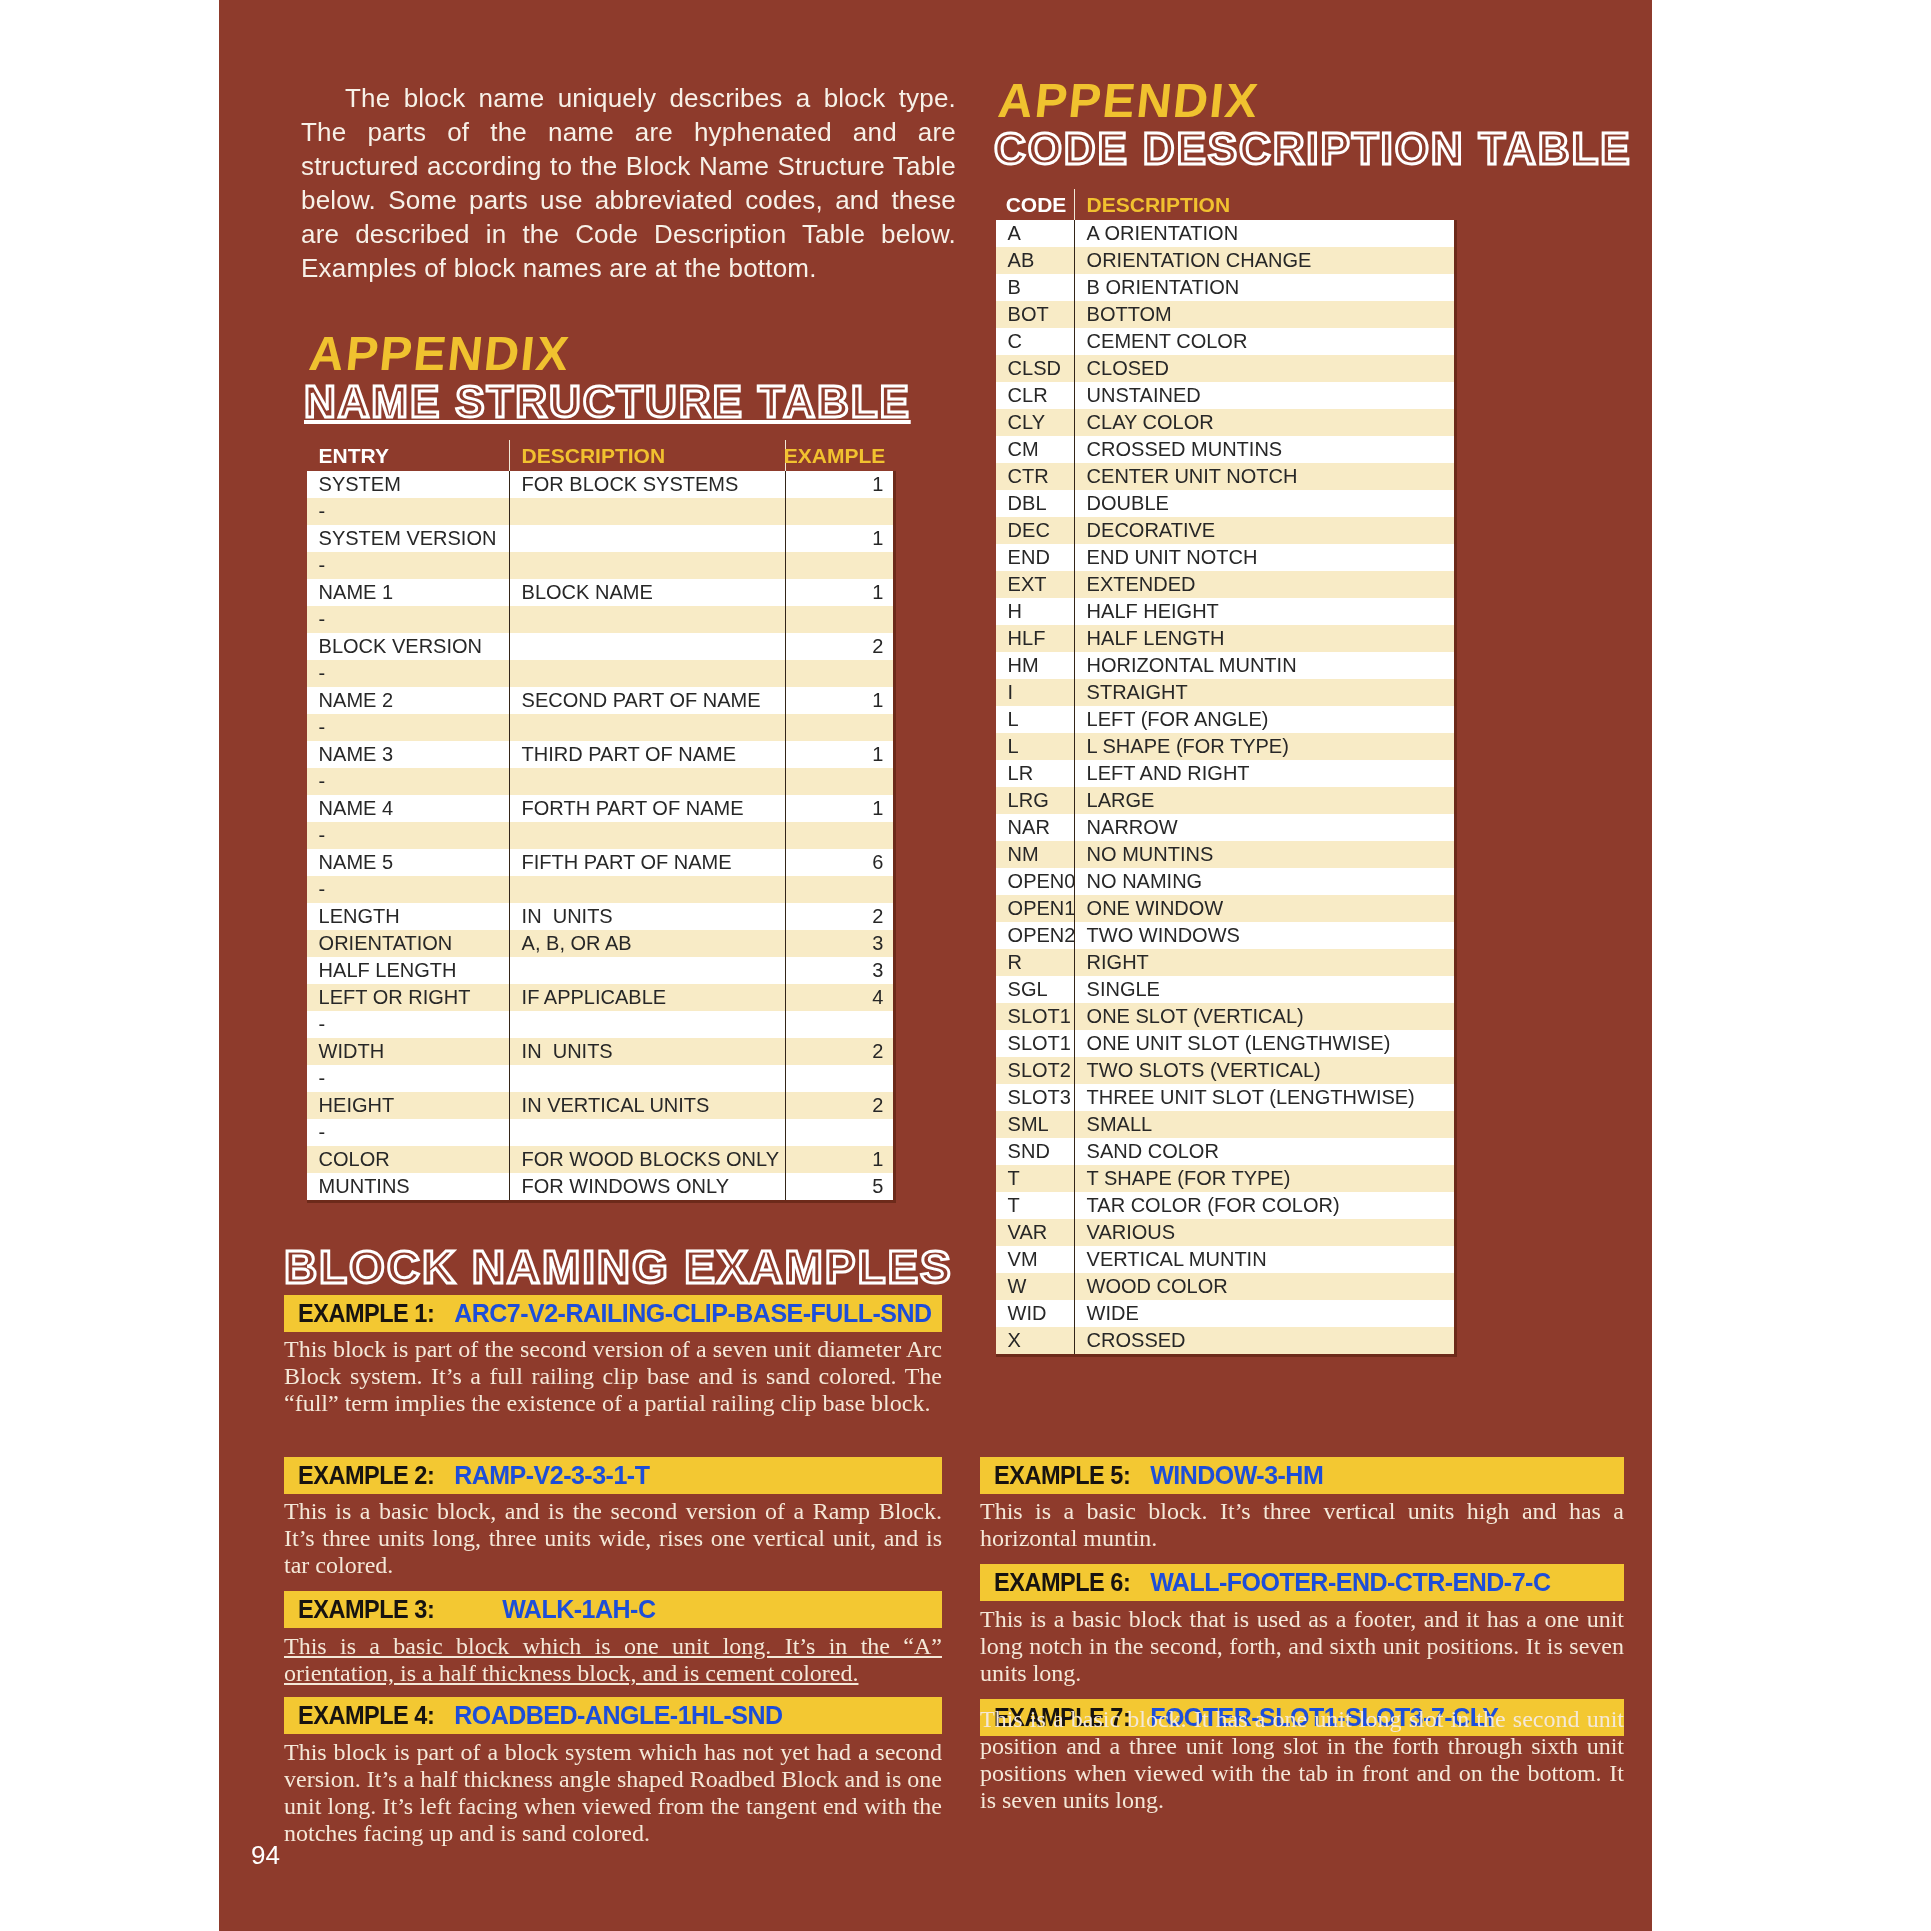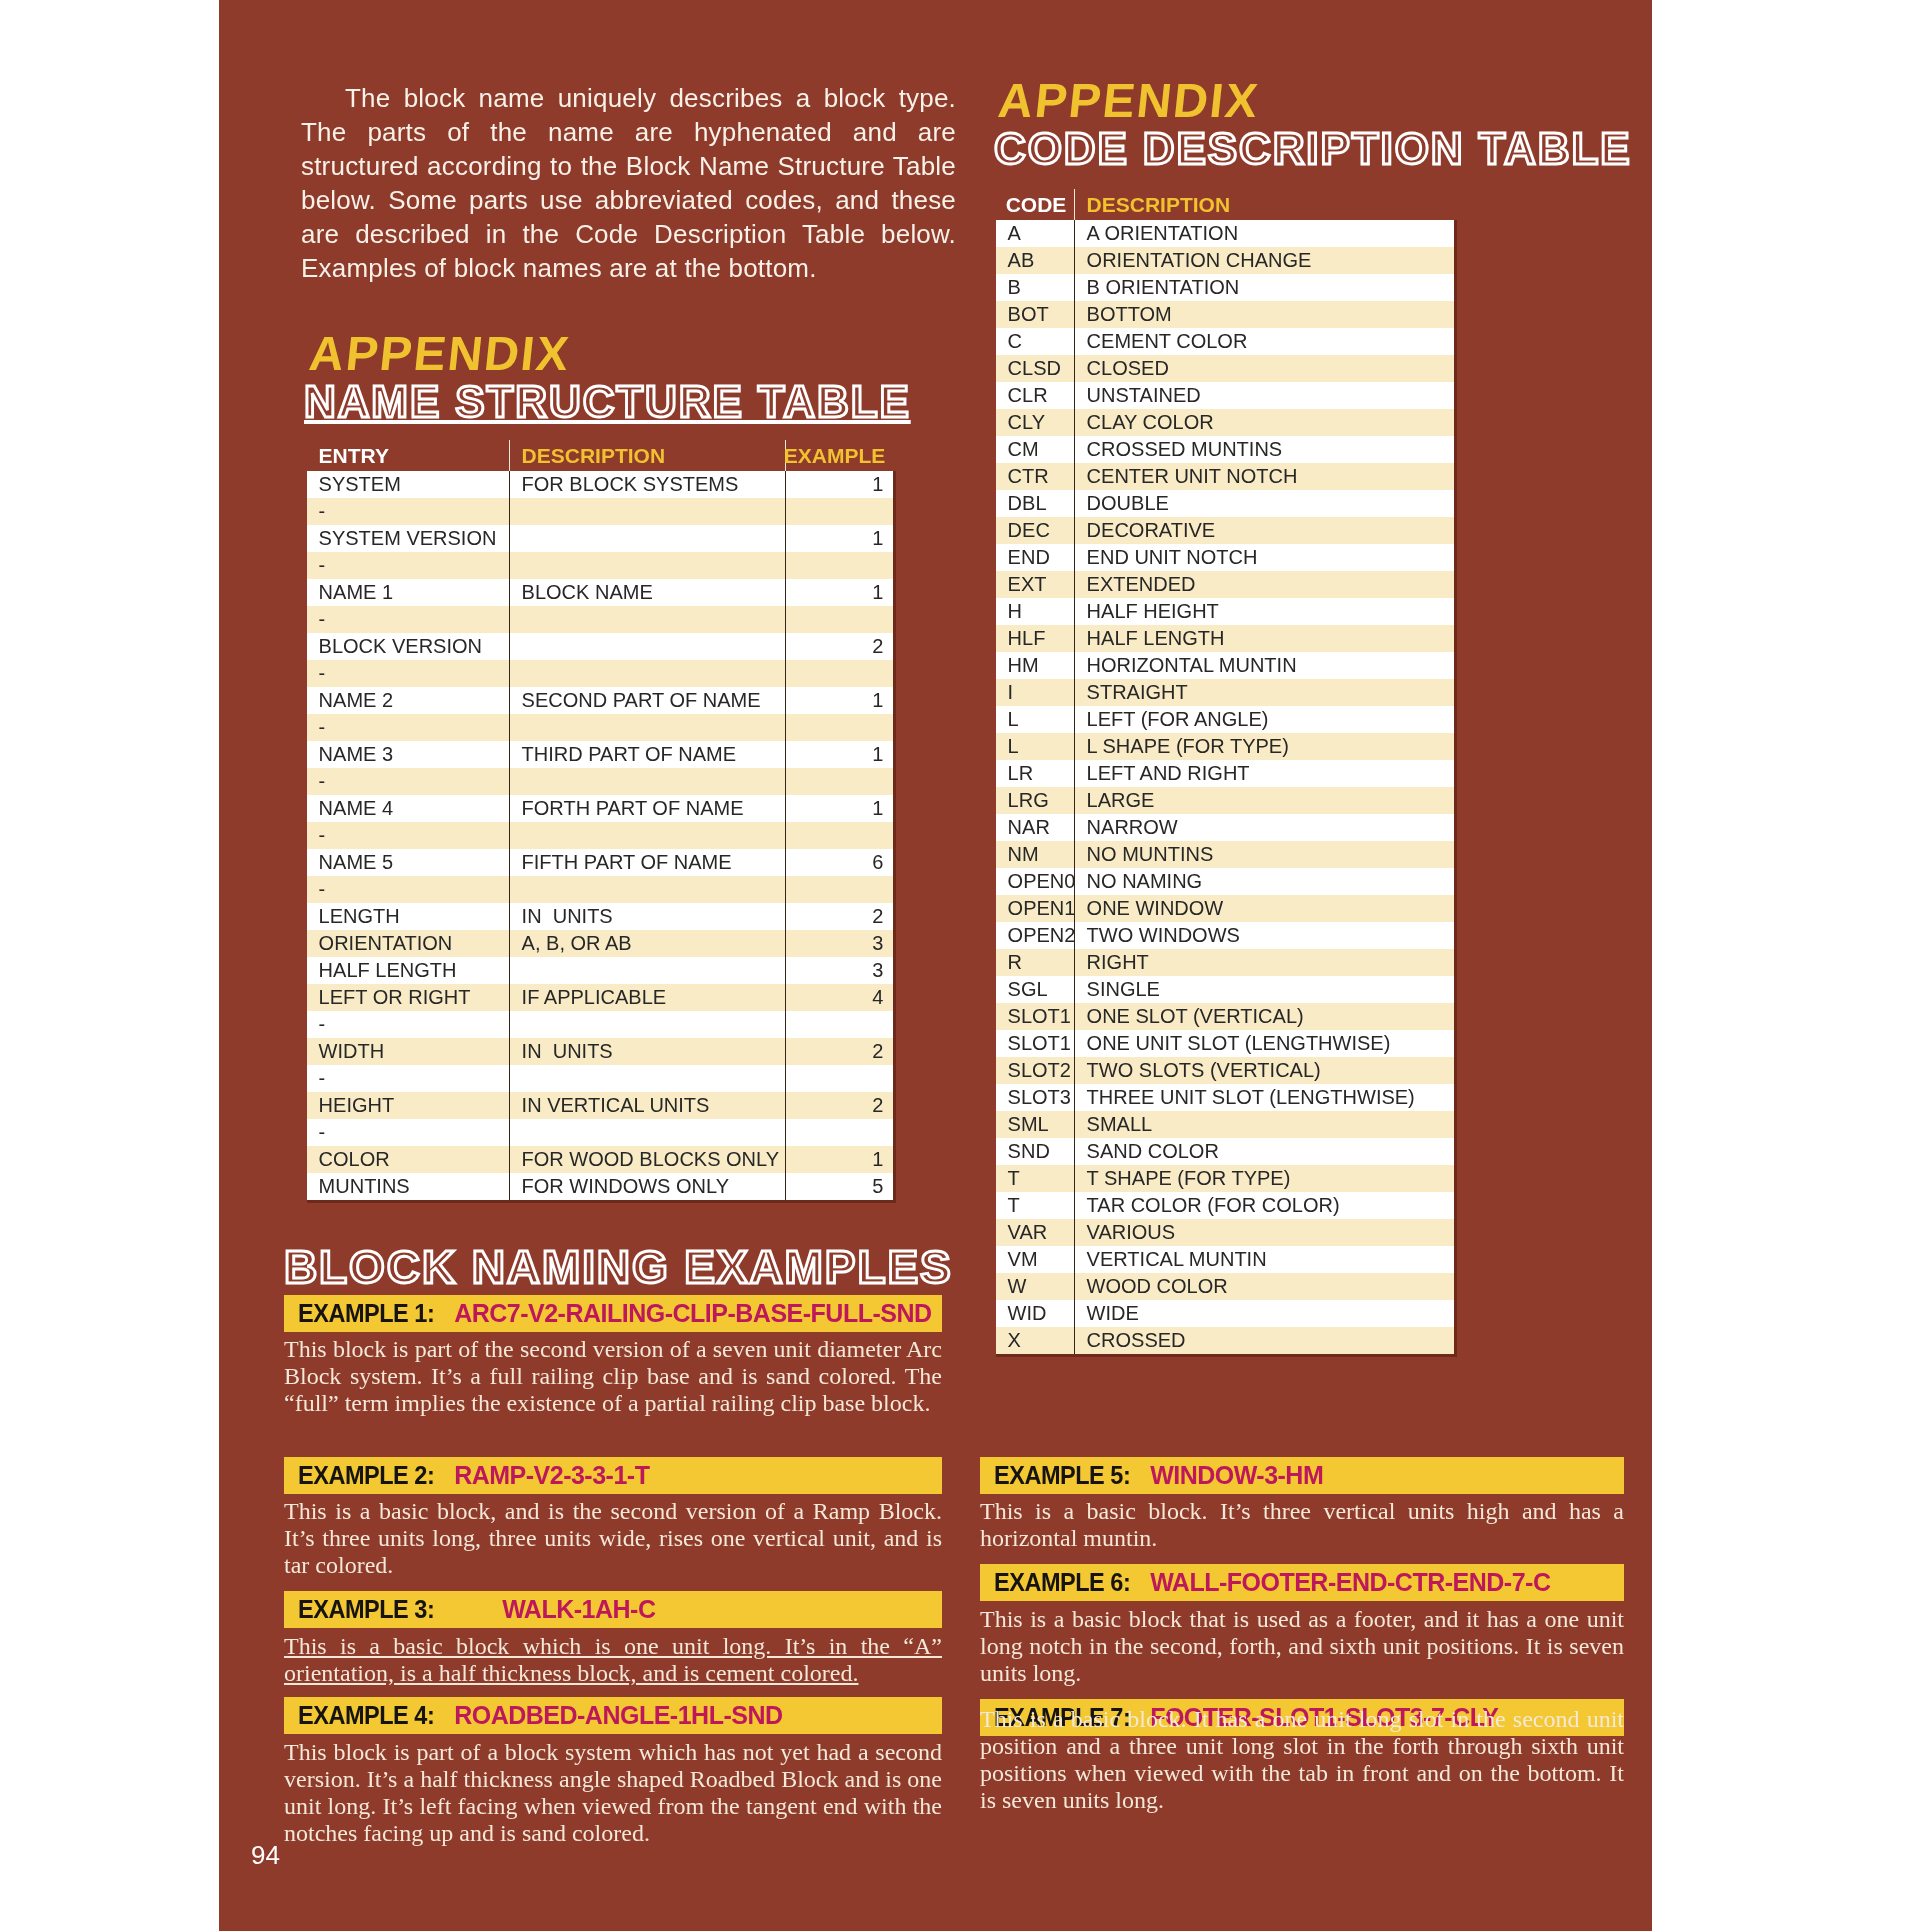--- a/index.html
+++ b/index.html
@@ -37,21 +37,21 @@
   #nst-header{left:307px;top:440px;width:586px;}
   #nst-body{left:307px;top:471px;width:586px;}
   #cdt-header{left:996px;top:189px;width:458px;}
   #cdt-body{left:996px;top:220px;width:458px;}
 
   
   .ex-bar{position:absolute;height:37px;background:#f3c832;display:flex;align-items:center;
           padding-left:13.5px;box-sizing:border-box;}
   .ex-label{font-weight:700;font-size:25px;color:#171310;letter-spacing:-0.5px;margin-right:11.6px;
             transform:scaleX(.94);transform-origin:left center;white-space:nowrap;}
-  .ex-name{font-weight:700;font-size:25px;color:#be185d;letter-spacing:-0.5px;white-space:nowrap;}
+  .ex-name{font-weight:700;font-size:25px;color:#1d4ed8;letter-spacing:-0.5px;white-space:nowrap;}
   .ex-body{position:absolute;font-family:"Liberation Serif",serif;font-size:24px;line-height:27px;
            color:#f4e8d8;text-align:justify;}
   .col-l{left:284px;width:658px;}
   .col-r{left:980px;width:644px;}
 
   .pagenum{position:absolute;left:251px;top:1840px;font-size:26px;color:#ffffff;}
 </style>
 </head>
 <body>
 

